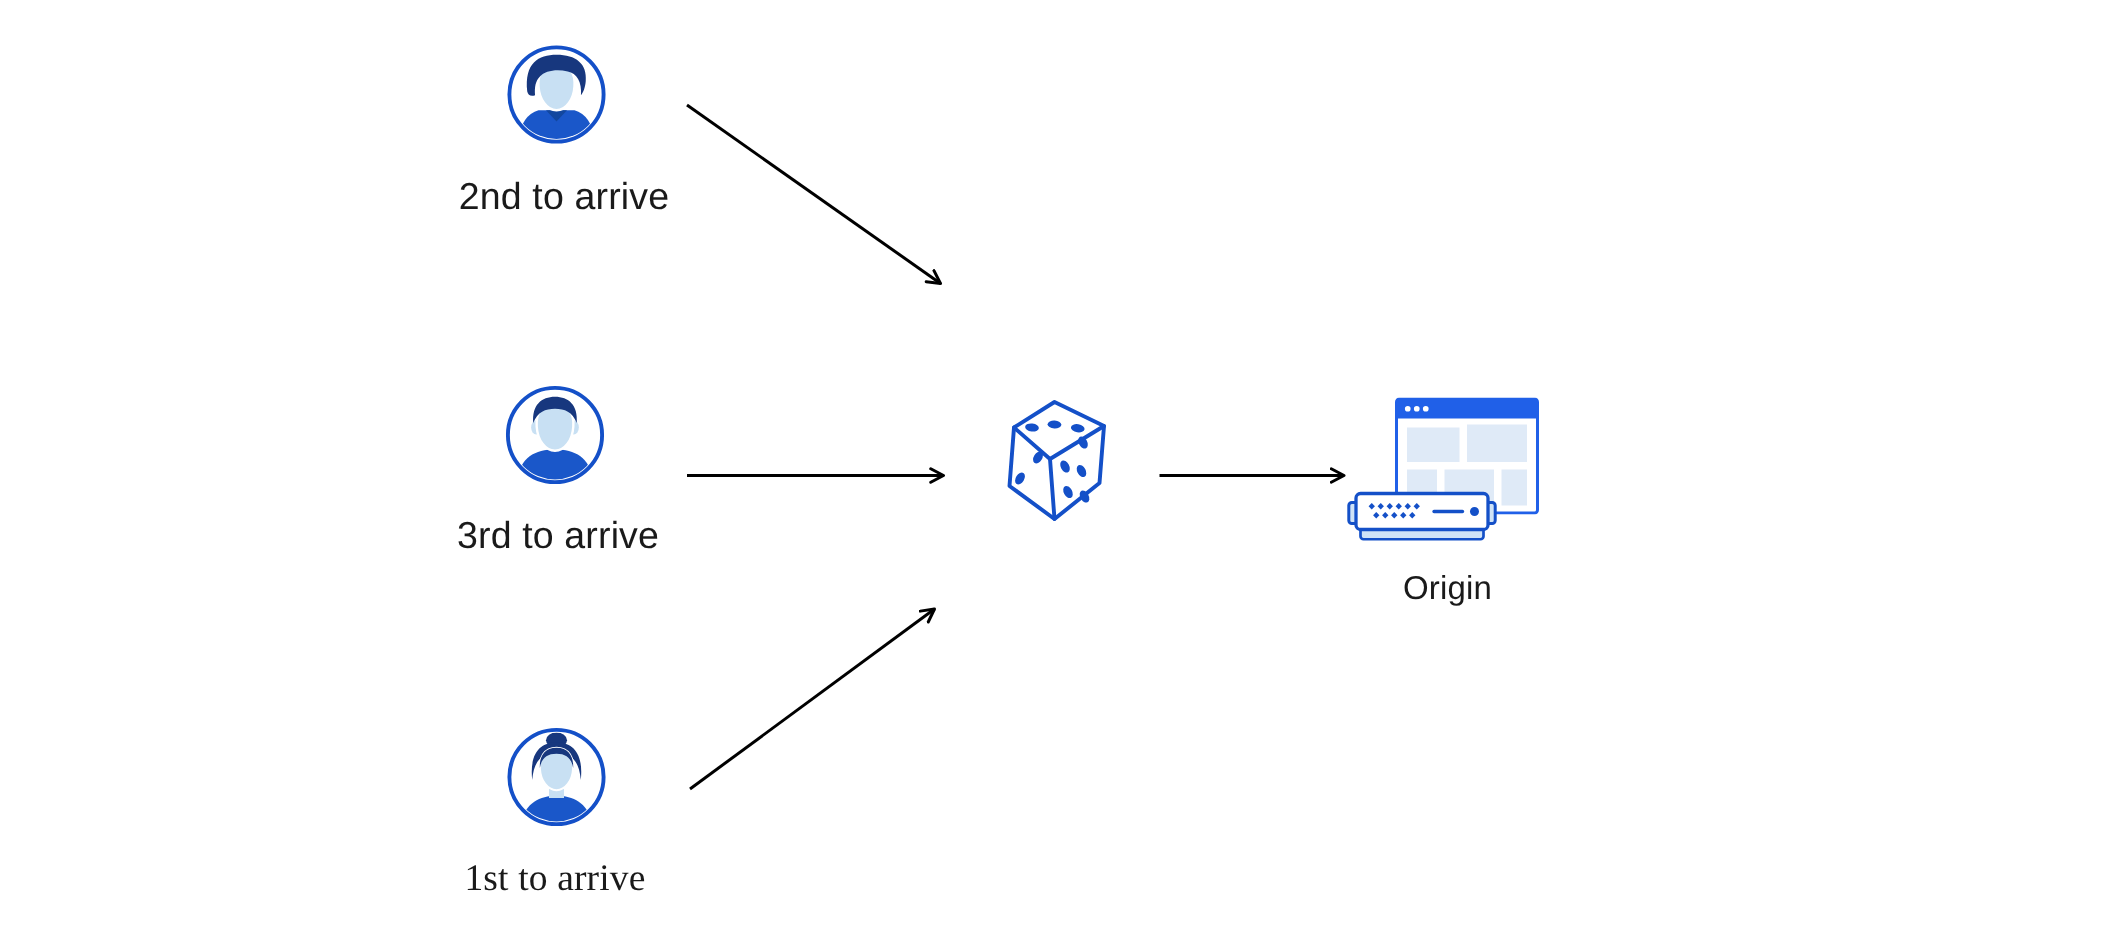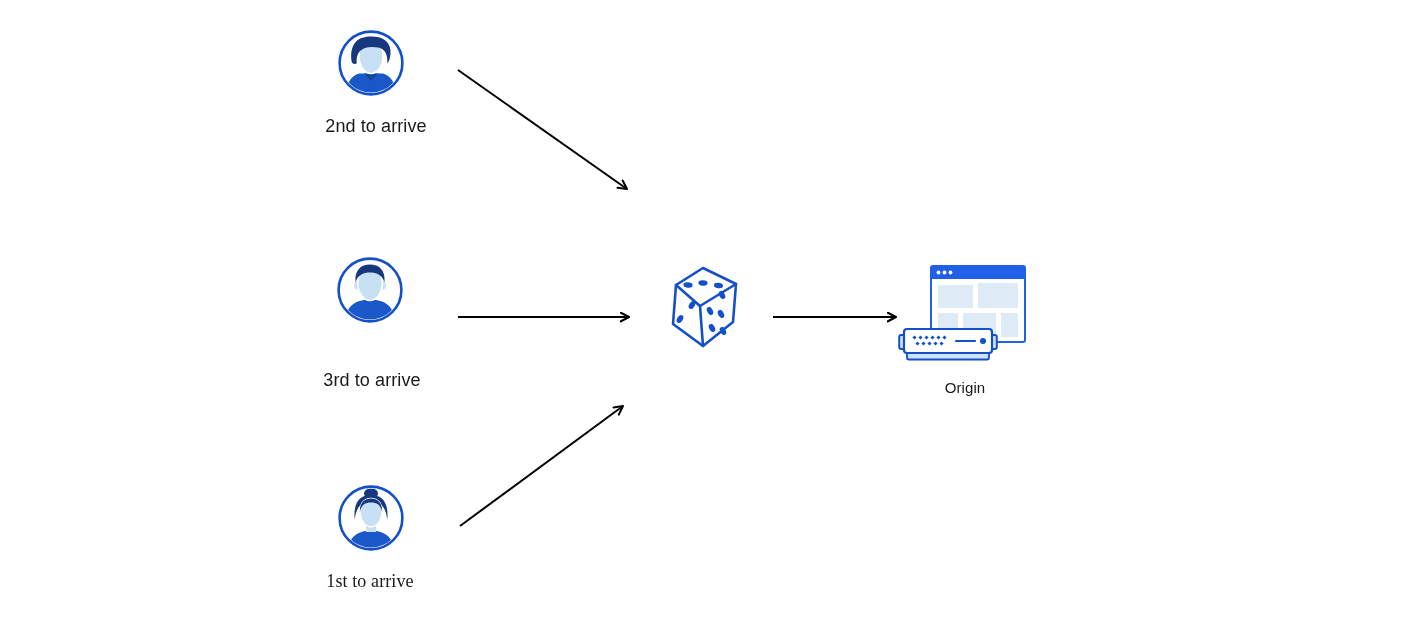--- a/index.html
+++ b/index.html
@@ -7,21 +7,21 @@
     width: 1405px; height: 633px;
     position: relative;
     background: #ffffff;
     overflow: hidden;
     font-family: "Liberation Sans", "DejaVu Sans", sans-serif;
   }
   .node { position: absolute; }
   .node-label {
     position: absolute;
     text-align: center;
-    font-size: 18px;
+    font-size: 25px;
     line-height: 1.2;
     color: var(--label, #1a1a1a);
     letter-spacing: 0.1px;
     white-space: nowrap;
   }
   #arrow-layer {
     position: absolute; left: 0; top: 0;
     width: 1405px; height: 633px;
     pointer-events: none;
   }
@@ -80,21 +80,21 @@
     <circle cx="33" cy="33" r="31.4" fill="#ffffff" class="stroke-accent" stroke-width="2.6"></circle>
     <g clip-path="url(#cp2)">
       <path class="fill-shirt" d="M8,66 C8,49 19,42.5 33,42.5 C47,42.5 58,49 58,66 Z"></path>
       <ellipse class="fill-face" cx="20.5" cy="28" rx="3.4" ry="4.6"></ellipse>
       <ellipse class="fill-face" cx="45.5" cy="28" rx="3.4" ry="4.6"></ellipse>
       <path class="fill-face" stroke="#ffffff" stroke-width="1.6" d="M33,11.5 C42.5,11.5 45.8,19.5 45.2,27.5 C44.6,36.5 39.5,43.5 33,43.5 C26.5,43.5 21.4,36.5 20.8,27.5 C20.2,19.5 23.5,11.5 33,11.5 Z"></path>
       <path class="fill-navy" d="M18.5,25 C17.5,13 24,7.5 33,7.5 C42,7.5 48.5,13 47.5,25 C44.5,17.5 39.5,15.5 33,15.5 C26.5,15.5 21.5,17.5 18.5,25 Z"></path>
     </g>
   </svg>
 </div>
-<div class="node-label" style="left:292px; top:342px; width:160px;margin-top:28px;">3rd to arrive</div>
+<div class="node-label" style="left:292px; top:342px; width:160px;">3rd to arrive</div>
 
 <div class="node" style="left:338px; top:485px;">
   <svg width="66" height="66" viewBox="0 0 66 66">
     <defs>
         <clipPath id="cp3">
           <circle cx="33" cy="33" r="29.6"></circle>
         </clipPath>
       </defs>
     <circle cx="33" cy="33" r="31.4" fill="#ffffff" class="stroke-accent" stroke-width="2.6"></circle>
     <g clip-path="url(#cp3)">
@@ -161,13 +161,13 @@
       <rect x="18" y="15" width="3" height="3" transform="rotate(45 19.5 16.5)"></rect>
       <rect x="24" y="15" width="3" height="3" transform="rotate(45 25.5 16.5)"></rect>
       <rect x="30" y="15" width="3" height="3" transform="rotate(45 31.5 16.5)"></rect>
       <rect x="36" y="15" width="3" height="3" transform="rotate(45 37.5 16.5)"></rect>
       <rect x="42" y="15" width="3" height="3" transform="rotate(45 43.5 16.5)"></rect>
     </g>
     <line x1="58" y1="14" x2="77" y2="14" class="stroke-accent" stroke-width="2.2" stroke-linecap="round"></line>
     <circle cx="85" cy="14" r="3" class="fill-accent"></circle>
   </svg>
 </div>
-<div class="node-label" style="left:905px; top:379px; width:120px; font-size:15px;">Origin</div>
+<div class="node-label" style="left:905px; top:379px; width:120px; font-size:22px;">Origin</div>
 
 </body></html>

